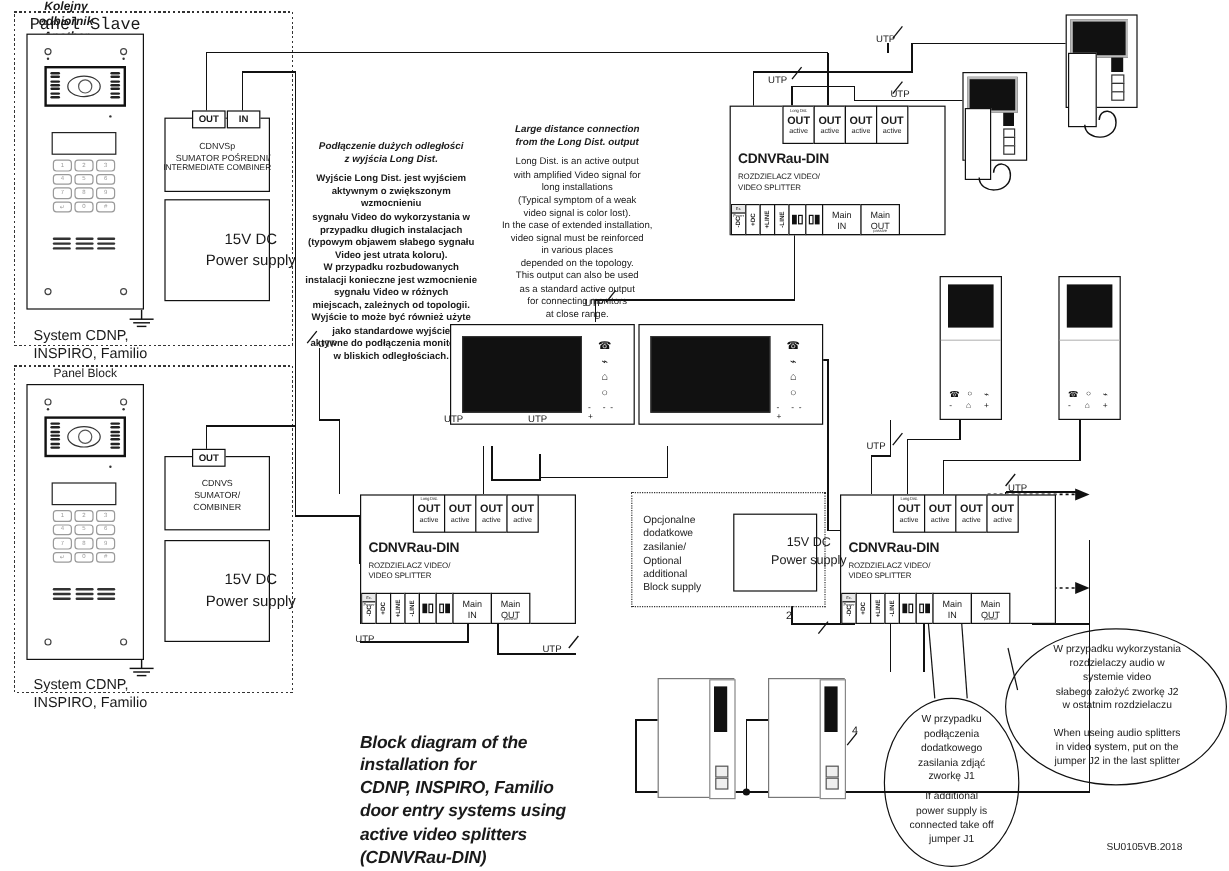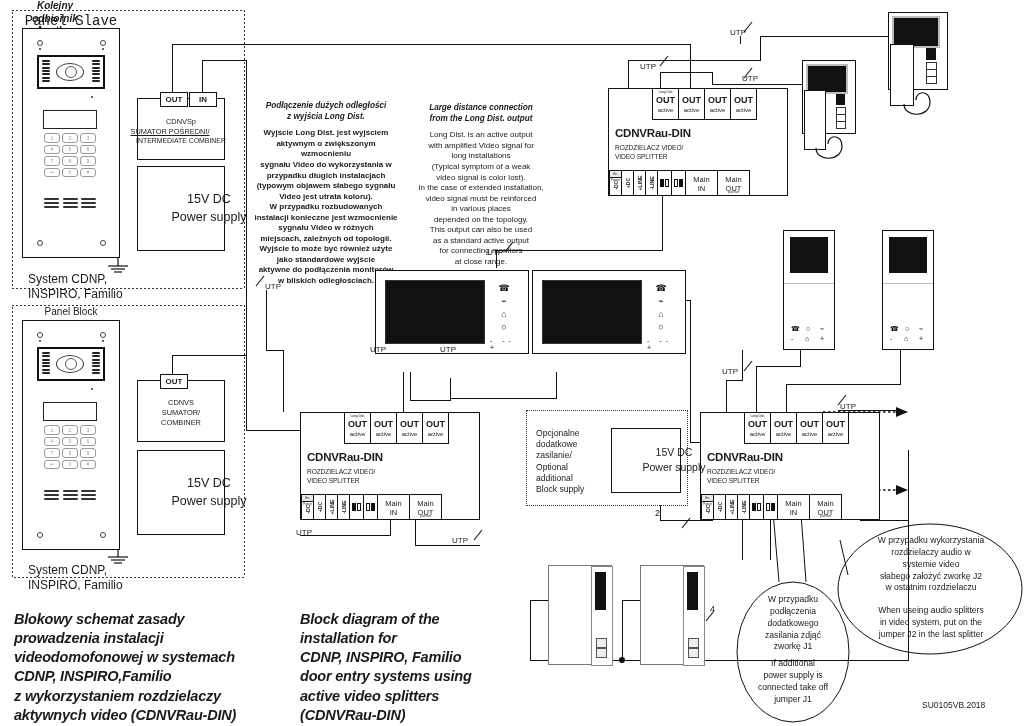--- a/index.html
+++ b/index.html
@@ -283,21 +283,21 @@
   </div>
   <div class="scrw" style="left:37px;top:240px;"></div>
   <div class="scrw" style="left:100px;top:240px;"></div>
   <div class="sys-txt" style="left:28px;top:272px;width:150px;white-space:pre-line;">System CDNP,
 INSPIRO, Familio</div>
 
   <div class="box" style="left:137px;top:98px;width:88px;height:62px;"></div>
   <div class="io-tab" style="left:160px;top:92px;width:26px;height:13px;">OUT</div>
   <div class="io-tab" style="left:189px;top:92px;width:26px;height:13px;">IN</div>
   <div class="comb-txt" style="left:137px;top:117px;width:88px;">CDNVSp</div>
-  <div class="comb-txt" style="left:126px;top:127px;width:88px;text-decoration:underline;">SUMATOR POŚREDNI/</div>
+  <div class="comb-txt" style="left:142px;top:127px;width:88px;">SUMATOR POŚREDNI/</div>
   <div class="comb-txt" style="left:135px;top:137px;width:92px;font-size:6.9px;">INTERMEDIATE COMBINER</div>
 
   <div class="box" style="left:137px;top:166px;width:88px;height:85px;">
     <div class="ps-txt" style="top:24px;">15V DC</div>
     <div class="ps-txt" style="top:42px;">Power supply</div>
   </div>
 
   <div class="box panel-outer abs" style="left:22px;top:320px;width:98px;height:230px;"></div>
   <div class="ctext" style="left:22px;top:306px;width:98px;font-size:10px;">Panel Block</div>
   <div class="scrw" style="left:37px;top:332px;"></div>
@@ -368,21 +368,21 @@
   <div class="io-tab" style="left:160px;top:374px;width:26px;height:13px;">OUT</div>
   <div class="comb-txt" style="left:137px;top:398px;width:88px;">CDNVS</div>
   <div class="comb-txt" style="left:137px;top:408px;width:88px;">SUMATOR/</div>
   <div class="comb-txt" style="left:137px;top:418px;width:88px;">COMBINER</div>
 
   <div class="box" style="left:137px;top:450px;width:88px;height:85px;">
     <div class="ps-txt" style="top:24px;">15V DC</div>
     <div class="ps-txt" style="top:42px;">Power supply</div>
   </div>
 
-  <div class="abs" style="left:251px;top:101px;width:150px;">
+  <div class="abs" style="left:251px;top:117px;width:150px;">
     <div class="note-head" style="white-space:pre-line;">Podłączenie dużych odległości
 z wyjścia Long Dist.</div>
     <div class="note-body" style="white-space:pre-line;margin-top:6px;font-weight:bold;">Wyjście Long Dist. jest wyjściem
 aktywnym o zwiększonym wzmocnieniu
 sygnału Video do wykorzystania w
 przypadku długich instalacjach
 (typowym objawem słabego sygnału
 Video jest utrata koloru).
 W przypadku rozbudowanych
 instalacji konieczne jest wzmocnienie
@@ -727,26 +727,20 @@
 
   <div class="bubble-txt" style="left:848px;top:535px;width:166px;white-space:pre-line;">W przypadku wykorzystania
 rozdzielaczy audio w
 systemie video
 słabego założyć zworkę J2
 w ostatnim rozdzielaczu</div>
   <div class="bubble-txt" style="left:848px;top:605px;width:166px;white-space:pre-line;">When useing audio splitters
 in video system, put on the
 jumper J2 in the last splitter</div>
 
-  <div class="bigtitle" style="position:absolute;left:14px;top:610px;width:280px;white-space:pre-line;">Blokowy schemat zasady
-prowadzenia instalacji
-videodomofonowej w systemach
-CDNP, INSPIRO,Familio
-z wykorzystaniem rozdzielaczy
-aktywnych video (CDNVRau-DIN)</div>
   <div class="bigtitle" style="position:absolute;left:300px;top:610px;width:250px;white-space:pre-line;">Block diagram of the
 installation for
 CDNP, INSPIRO, Familio
 door entry systems using
 active video splitters
 (CDNVRau-DIN)</div>
 
   <div class="code" style="left:922px;top:700px;">SU0105VB.2018</div>
 
 </div>

